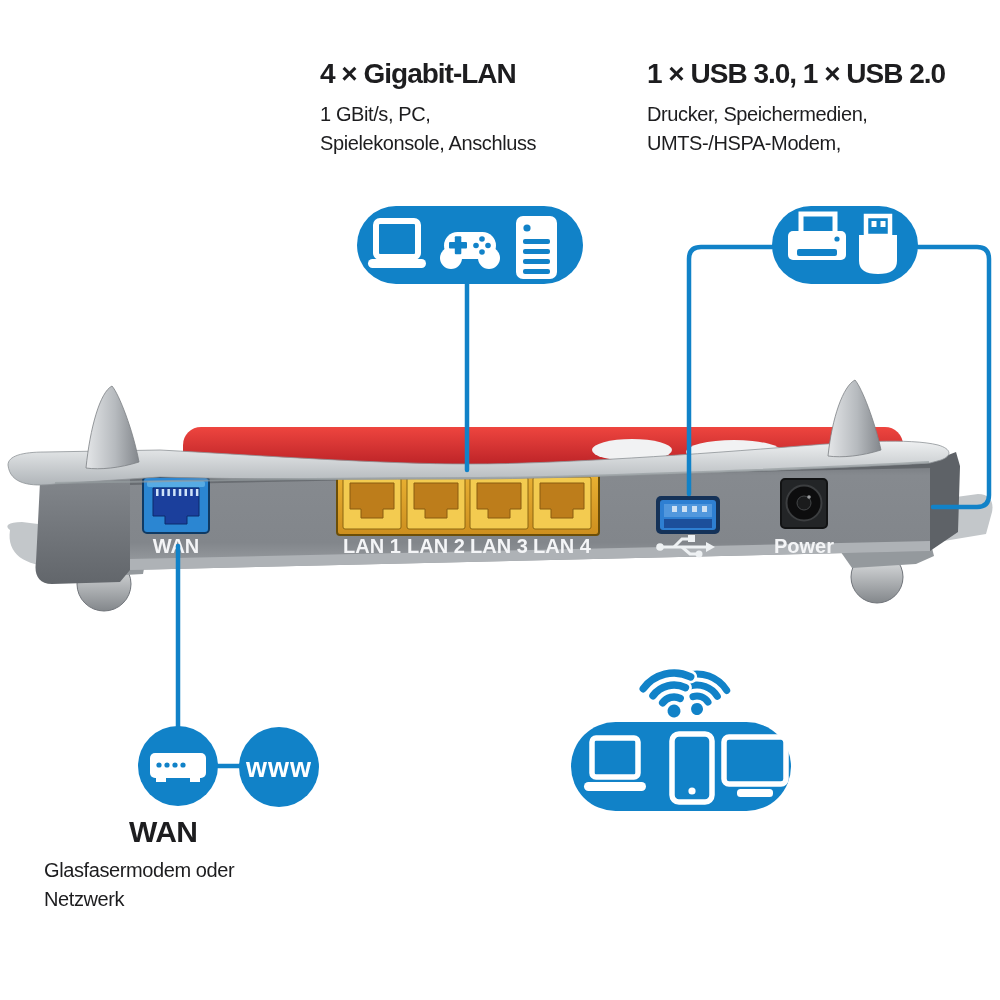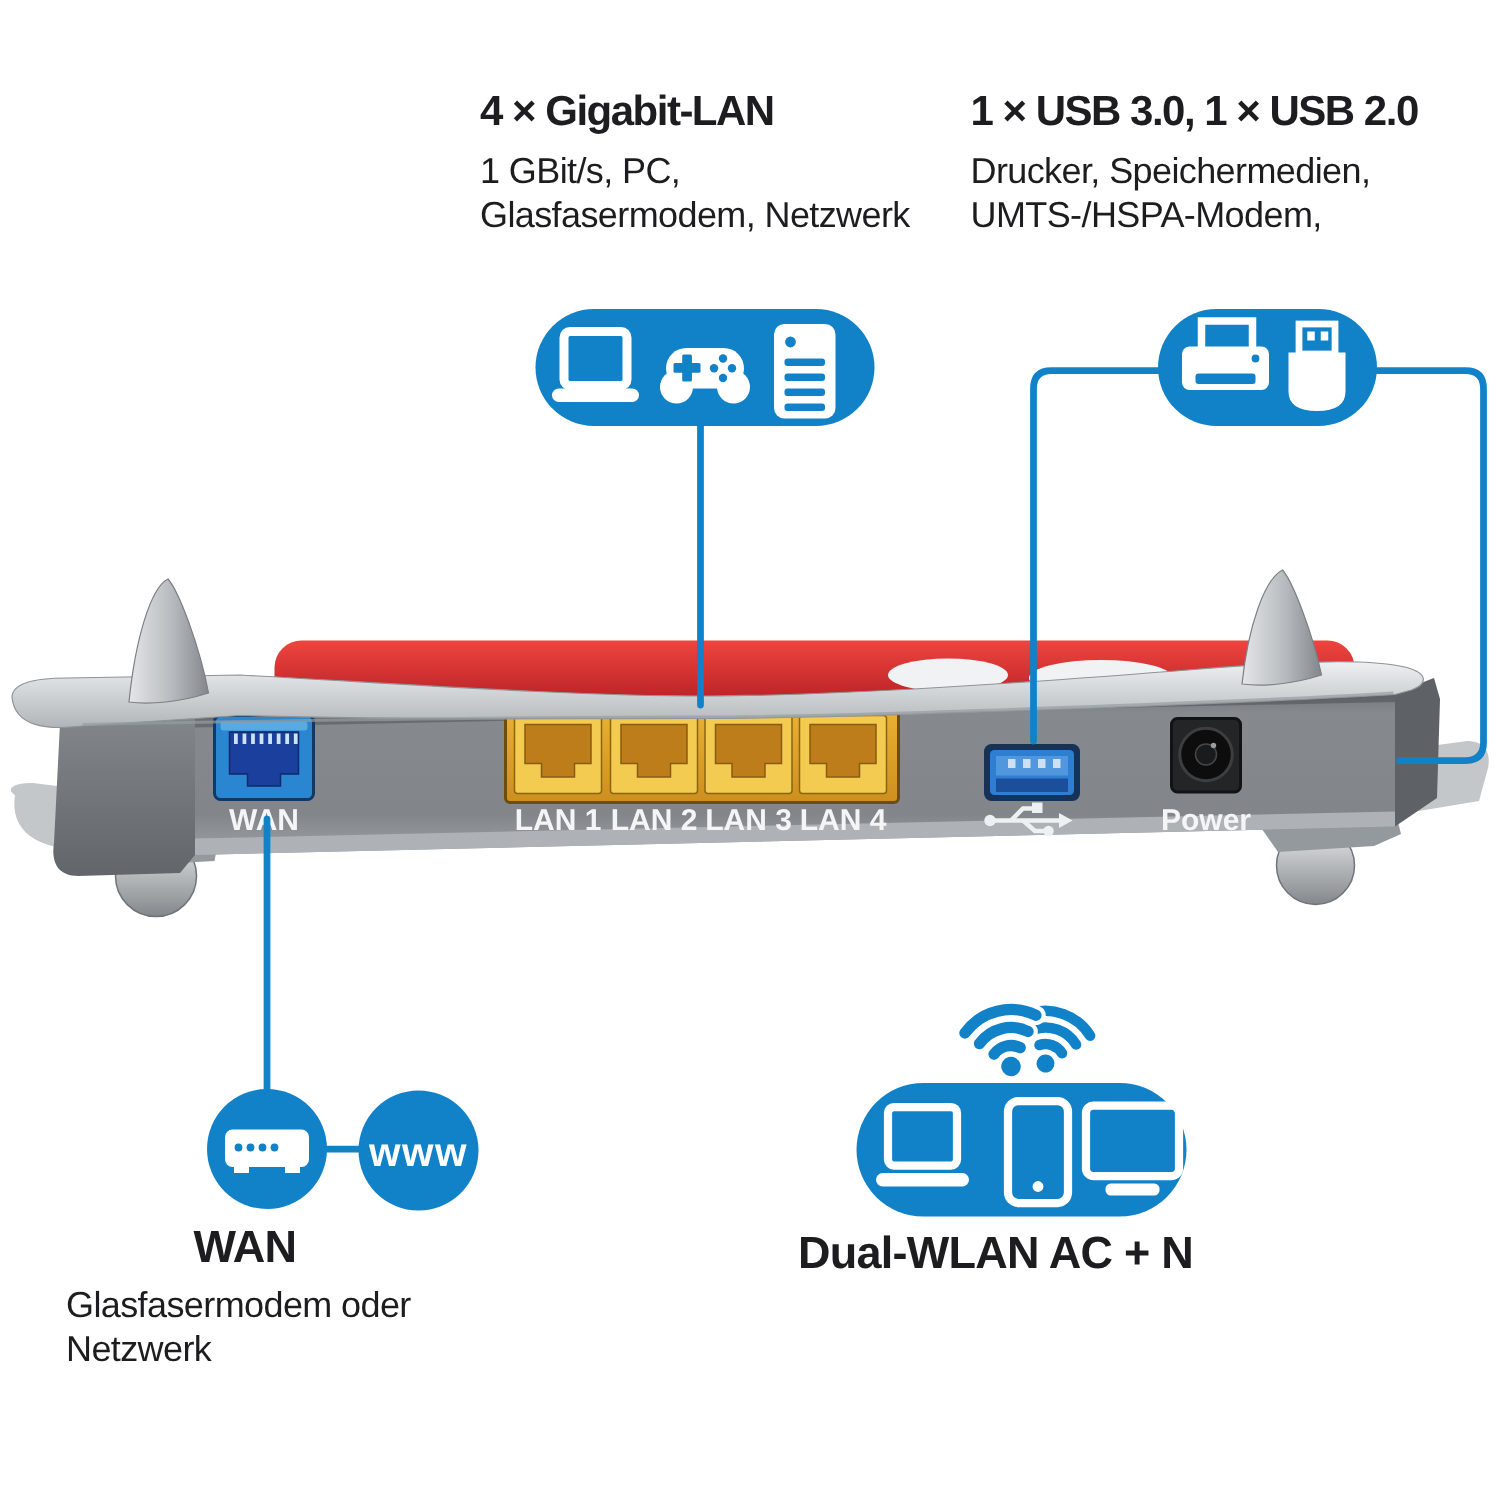--- a/index.html
+++ b/index.html
@@ -2,21 +2,21 @@
 <html><head>
 <meta charset="utf-8">
 <style>
   html,body{margin:0;padding:0;background:#fff;}
   .canvas{position:relative;width:1000px;height:1000px;background:#ffffff;overflow:hidden;
           font-family:"Liberation Sans","DejaVu Sans",sans-serif;color:#1d1d1f;}
   .canvas svg{position:absolute;left:0;top:0;}
   .t{position:absolute;text-align:left;}
   .h{font-weight:bold;font-size:28px;letter-spacing:-1px;line-height:32px;white-space:nowrap;}
   .h2{font-weight:bold;font-size:30px;letter-spacing:-0.5px;line-height:32px;white-space:nowrap;}
-  .p{font-size:24px;line-height:29px;letter-spacing:-0.4px;}
+  .p{font-size:20px;line-height:29px;letter-spacing:-0.4px;}
   .p div{white-space:nowrap;}
   svg text{font-family:"Liberation Sans","DejaVu Sans",sans-serif;font-weight:bold;}
   .portlabel{fill:#f4f5f7;font-size:20px;}
   .www{fill:#ffffff;font-size:27px;letter-spacing:1px;}
 </style>
 </head>
 <body>
 
 <div class="canvas">
 
@@ -266,30 +266,29 @@
     <g>
       <rect x="724" y="737" width="62" height="47" rx="5" stroke="#fff" stroke-width="5.5" fill="none"></rect>
       <rect x="737" y="789" width="36" height="8" rx="3.5" fill="#fff"></rect>
     </g>
   </g>
 </svg>
 
 <div class="t h" style="left:320px;top:58px;width:300px;">4 × Gigabit-LAN</div>
 <div class="t p" style="left:320px;top:100px;width:300px;">
   <div>1 GBit/s, PC,</div>
-  <div>Glasfasermodem, Netzwerk</div>
+  <div>Spielekonsole, Anschluss</div>
 </div>
 
 <div class="t h" style="left:647px;top:58px;width:330px;">1 × USB 3.0, 1 × USB 2.0</div>
 <div class="t p" style="left:647px;top:100px;width:330px;">
   <div>Drucker, Speichermedien,</div>
   <div>UMTS-/HSPA-Modem,</div>
 </div>
 
 <div class="t h2" style="left:129px;top:816px;width:200px;">WAN</div>
 <div class="t p" style="left:44px;top:856px;width:370px;">
   <div>Glasfasermodem oder</div>
   <div>Netzwerk</div>
 </div>
 
-<div class="t h2" style="left:532px;top:820px;width:300px;">Dual-WLAN AC + N</div>
 
 </div>
 
 </body></html>

